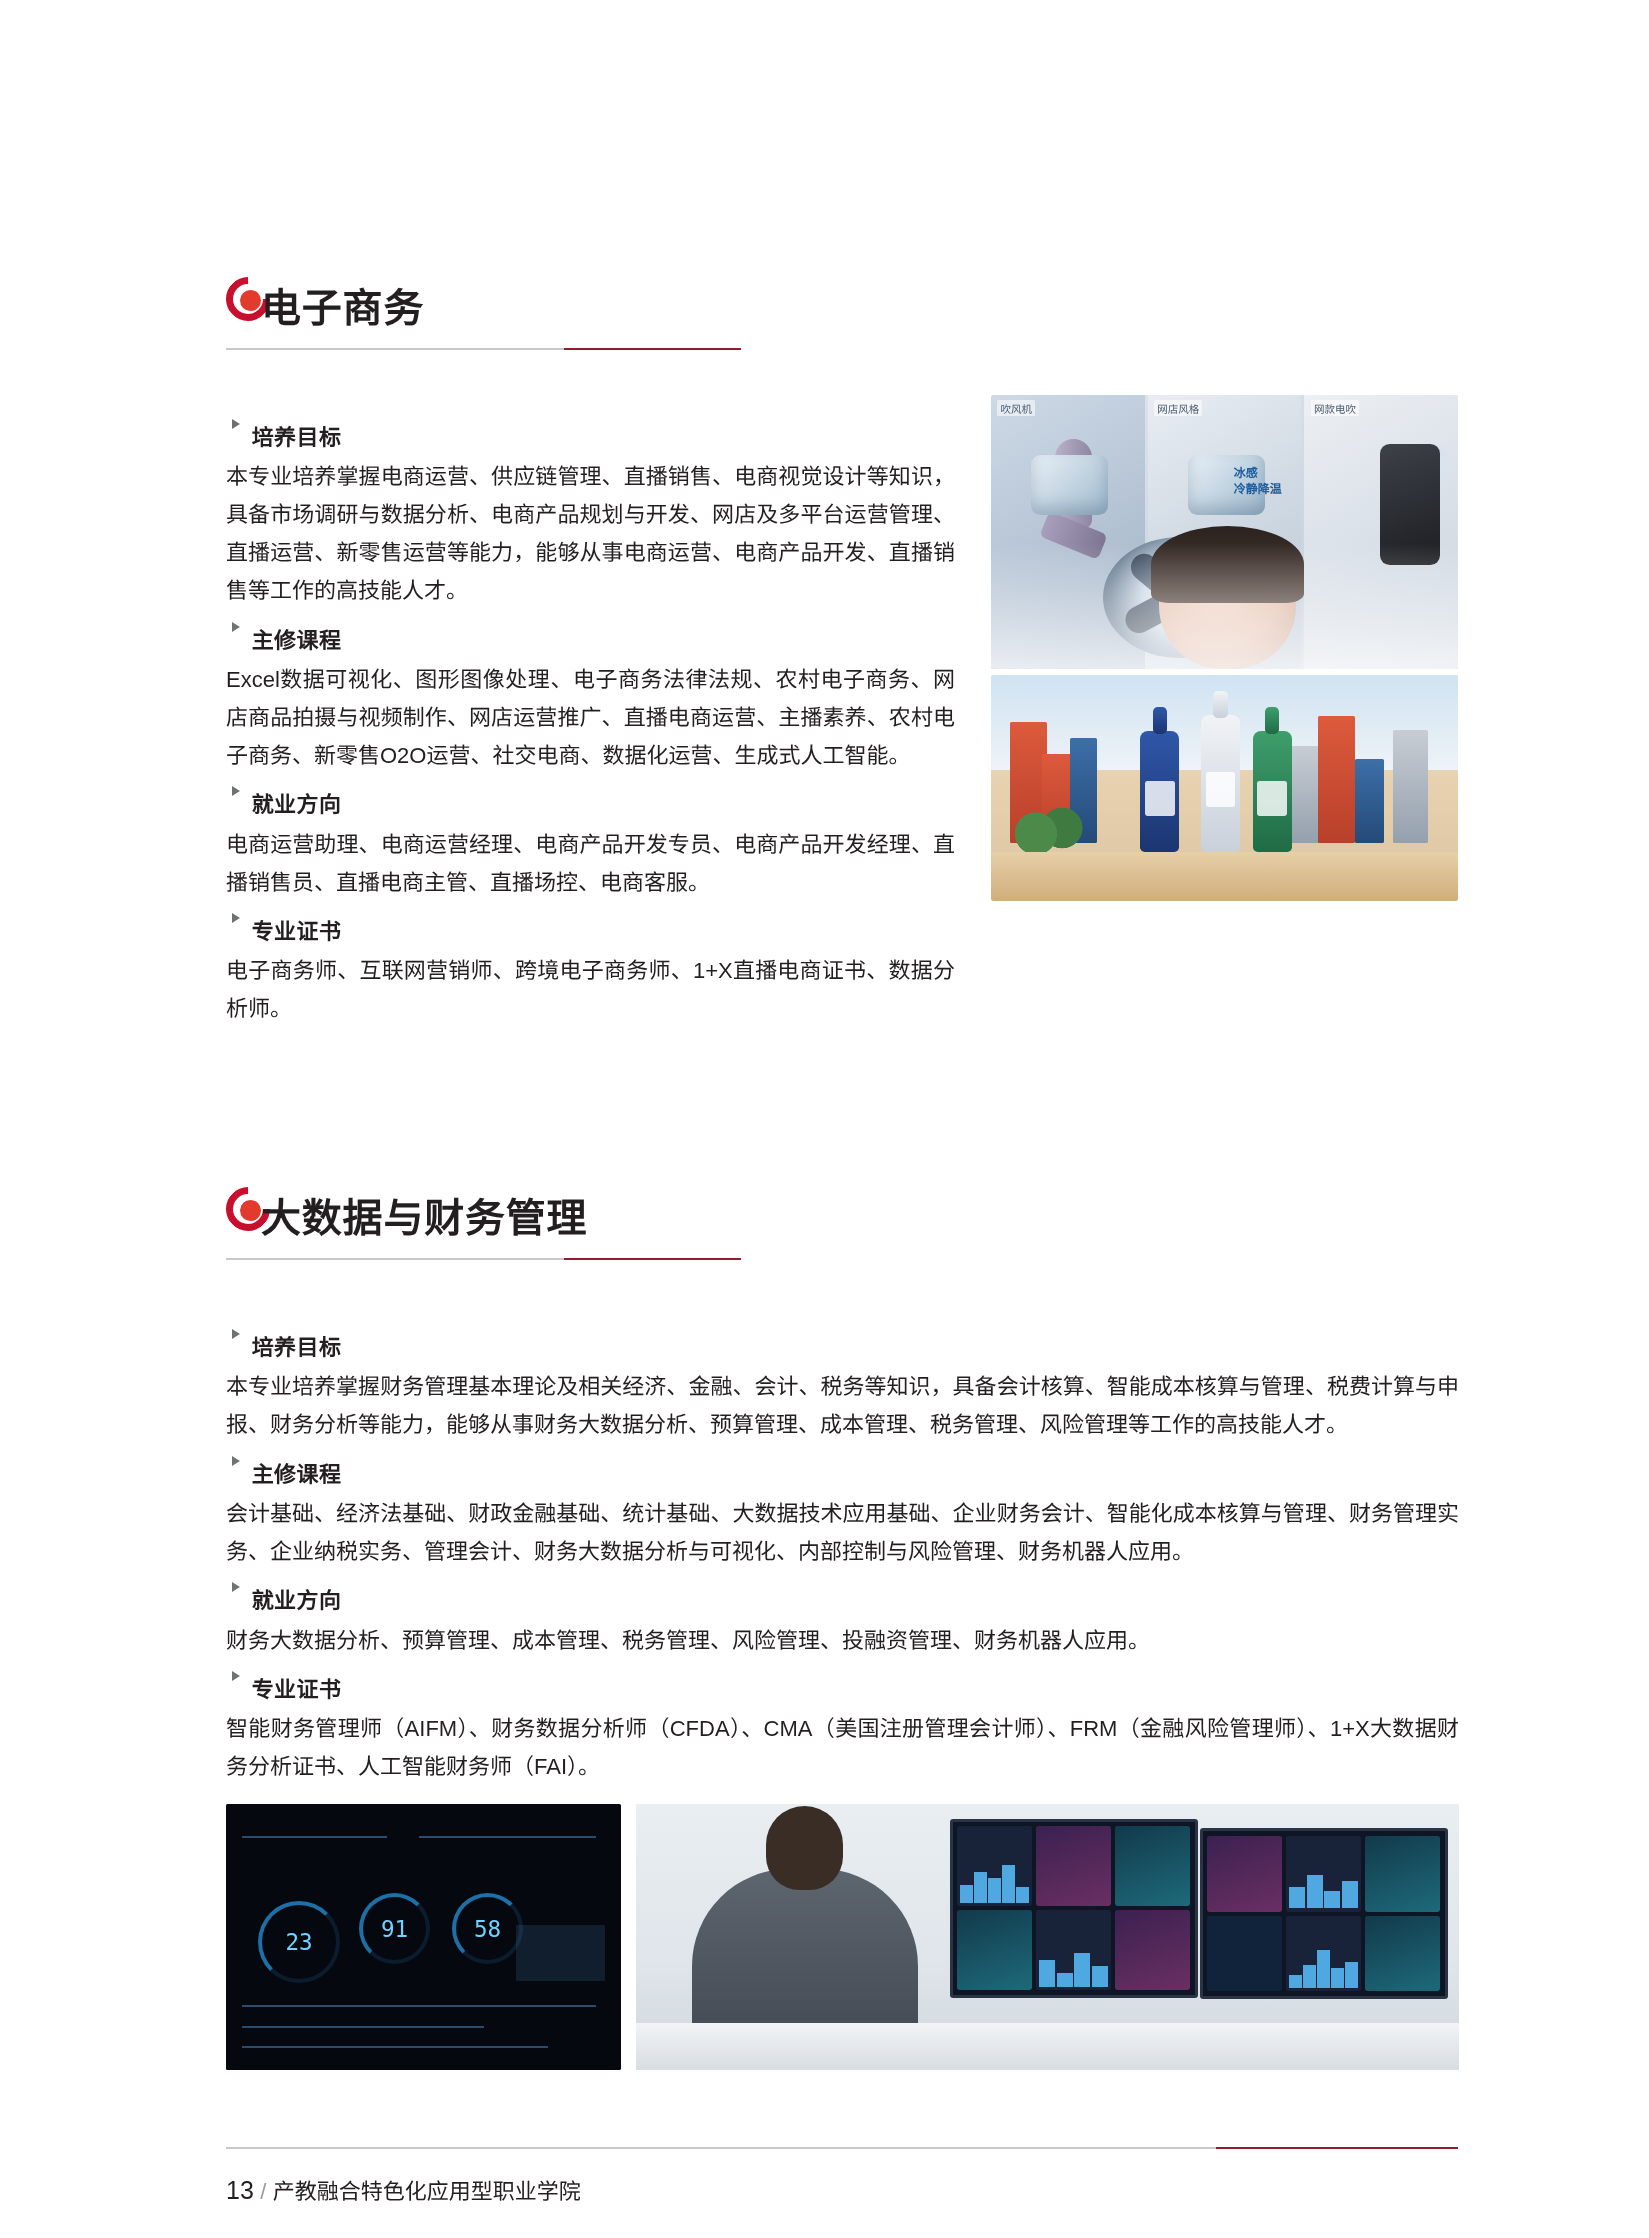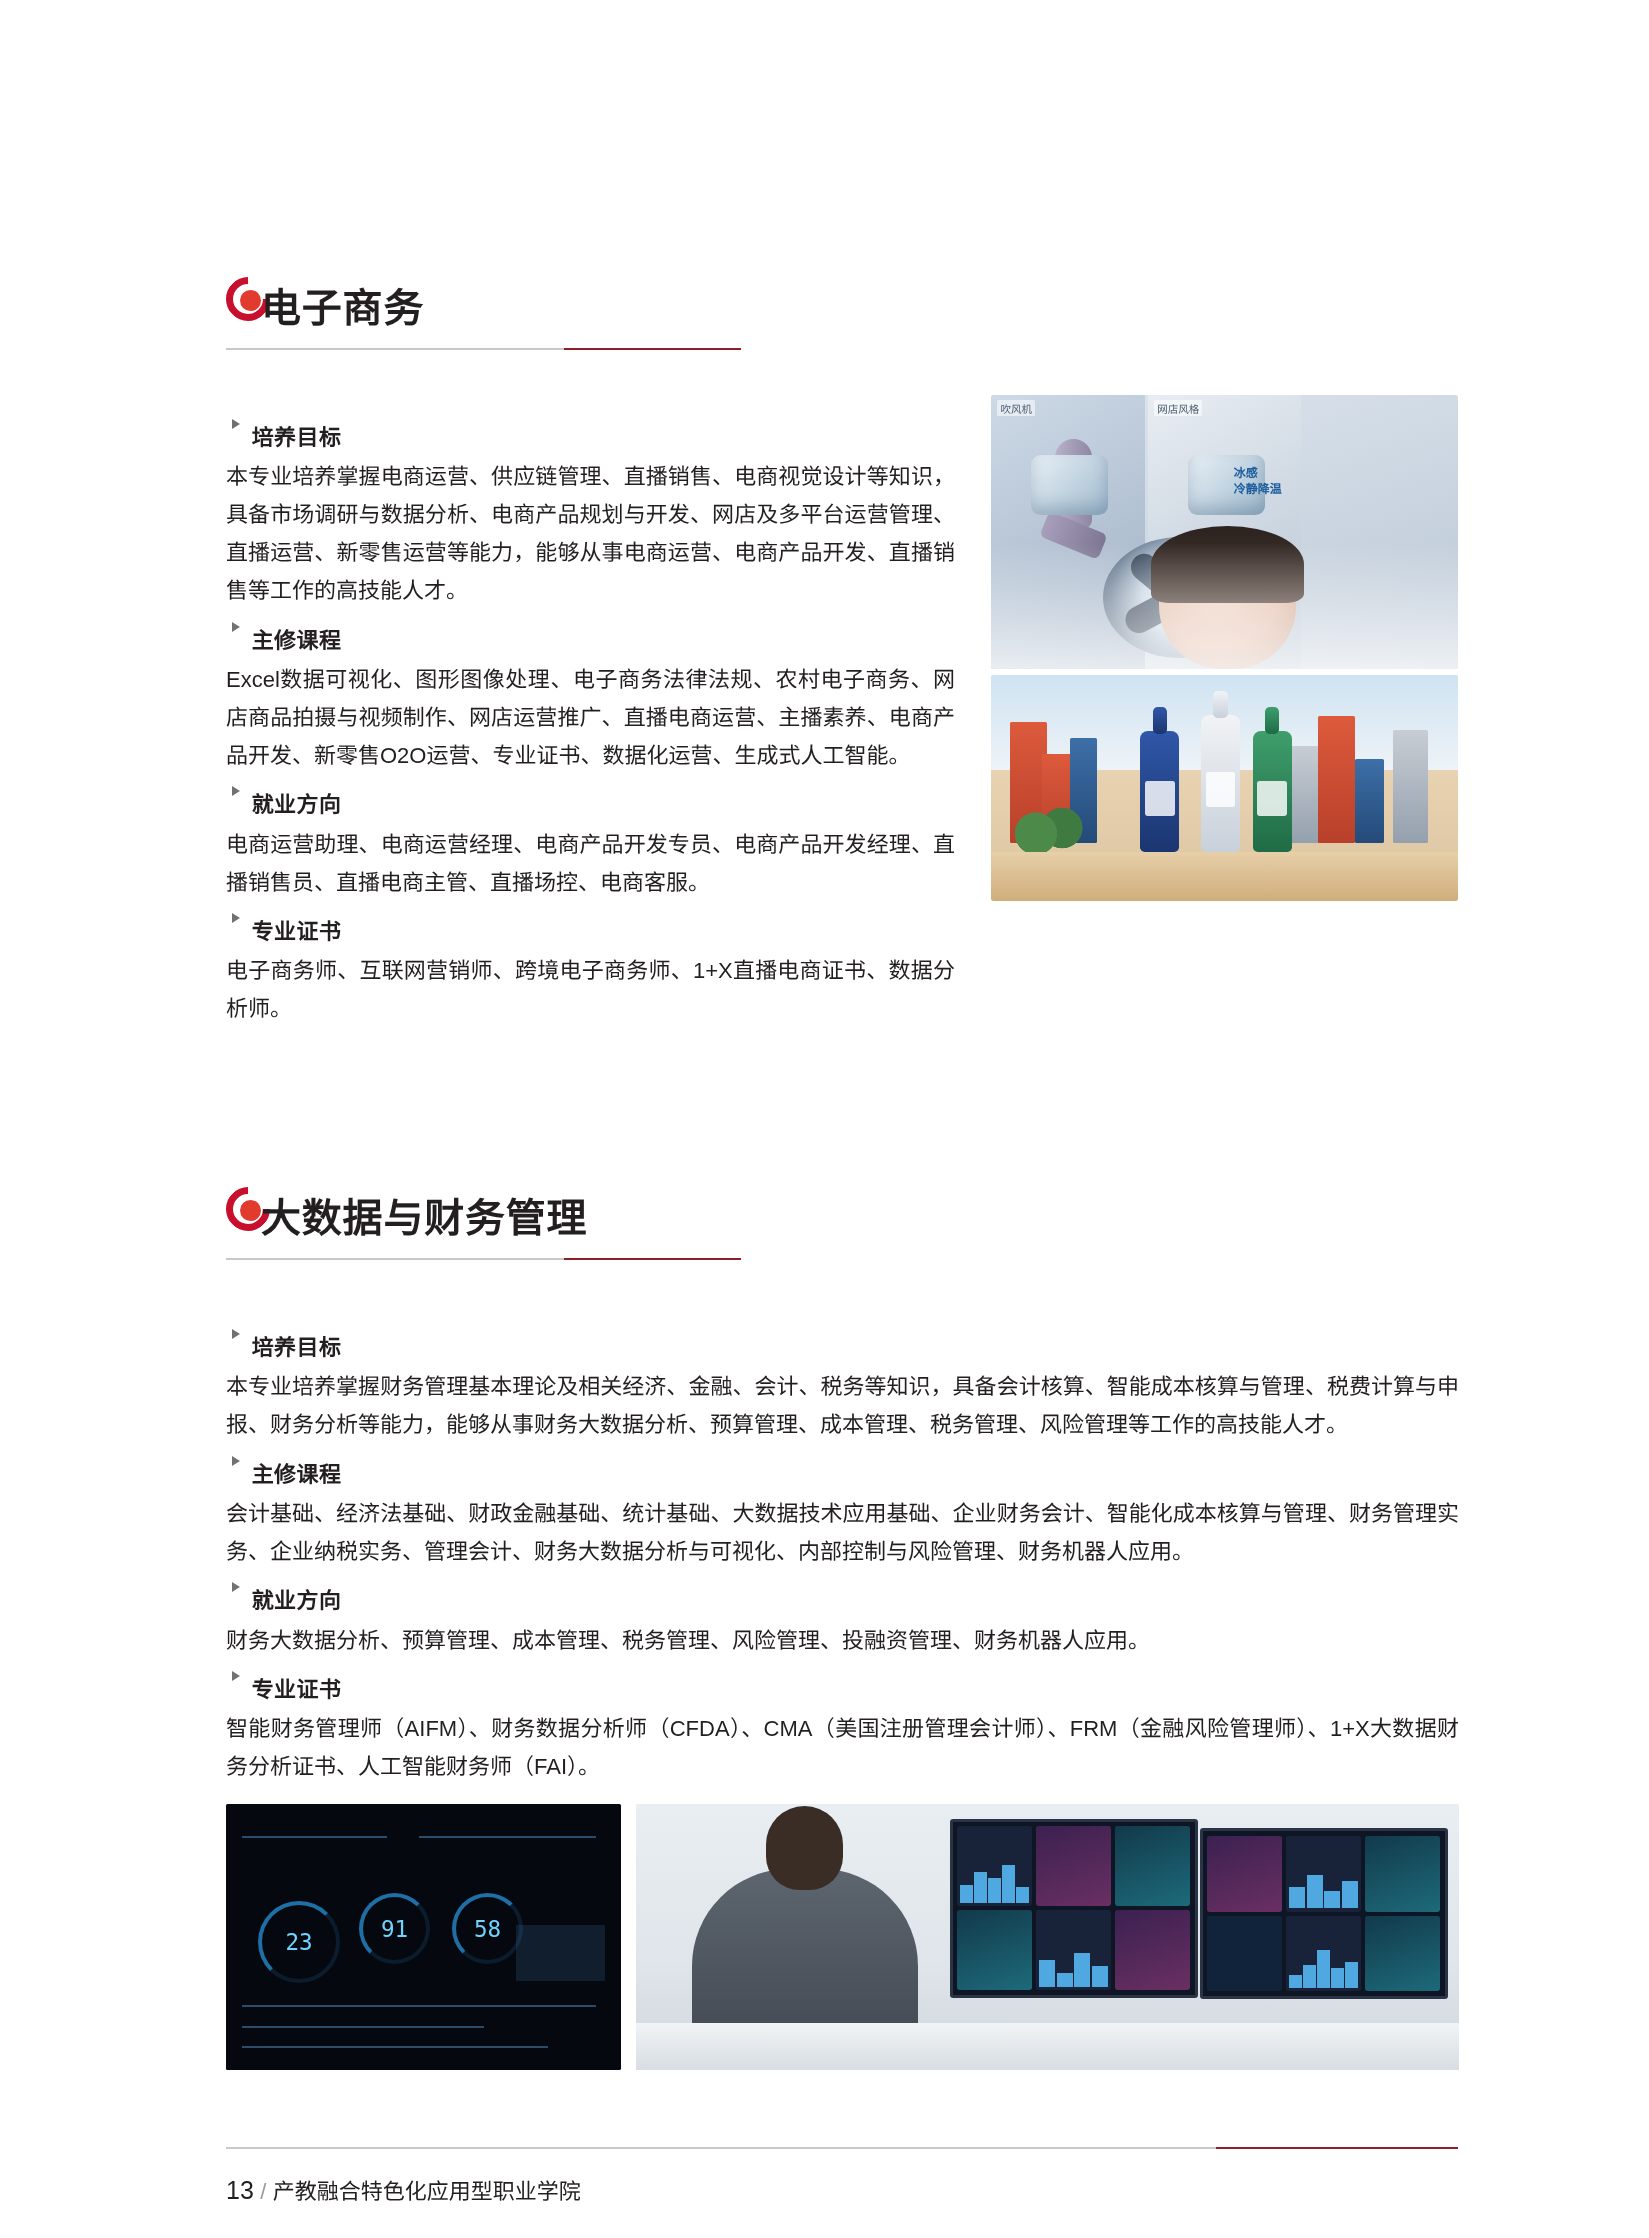--- a/index.html
+++ b/index.html
@@ -447,21 +447,21 @@
           <span class="sub-title">培养目标</span>
         </div>
         <p class="para">本专业培养掌握电商运营、供应链管理、直播销售、电商视觉设计等知识，具备市场调研与数据分析、电商产品规划与开发、网店及多平台运营管理、直播运营、新零售运营等能力，能够从事电商运营、电商产品开发、直播销售等工作的高技能人才。</p>
       </div>
 
       <div class="block">
         <div class="sub-head">
           <span class="tri"></span>
           <span class="sub-title">主修课程</span>
         </div>
-        <p class="para">Excel数据可视化、图形图像处理、电子商务法律法规、农村电子商务、网店商品拍摄与视频制作、网店运营推广、直播电商运营、主播素养、电商产品开发、新零售O2O运营、专业证书、数据化运营、生成式人工智能。</p>
+        <p class="para">Excel数据可视化、图形图像处理、电子商务法律法规、农村电子商务、网店商品拍摄与视频制作、网店运营推广、直播电商运营、主播素养、农村电子商务、新零售O2O运营、社交电商、数据化运营、生成式人工智能。</p>
       </div>
 
       <div class="block">
         <div class="sub-head">
           <span class="tri"></span>
           <span class="sub-title">就业方向</span>
         </div>
         <p class="para">电商运营助理、电商运营经理、电商产品开发专员、电商产品开发经理、直播销售员、直播电商主管、直播场控、电商客服。</p>
       </div>
 
@@ -479,20 +479,25 @@
 
       <div class="photo photo-collage">
         <div class="cell a">
           <span class="lbl">吹风机</span>
           <div class="dryer"></div>
           <div class="vac"></div>
         </div>
         <div class="cell b">
           <span class="lbl">网店风格</span>
           <div class="vac"></div>
+        </div>
+        <div class="cell c">
+          <span class="lbl">网款电吹</span>
+          <div class="big30">30</div>
+          <div class="phone-dark"></div>
         </div>
         <div class="turbine"></div>
         <div class="model-face">
           <div class="hair"></div>
         </div>
         <div class="ice-txt">冰感<br>冷静降温</div>
         <div class="mist"></div>
       </div>
 
       <div class="photo photo-city">

